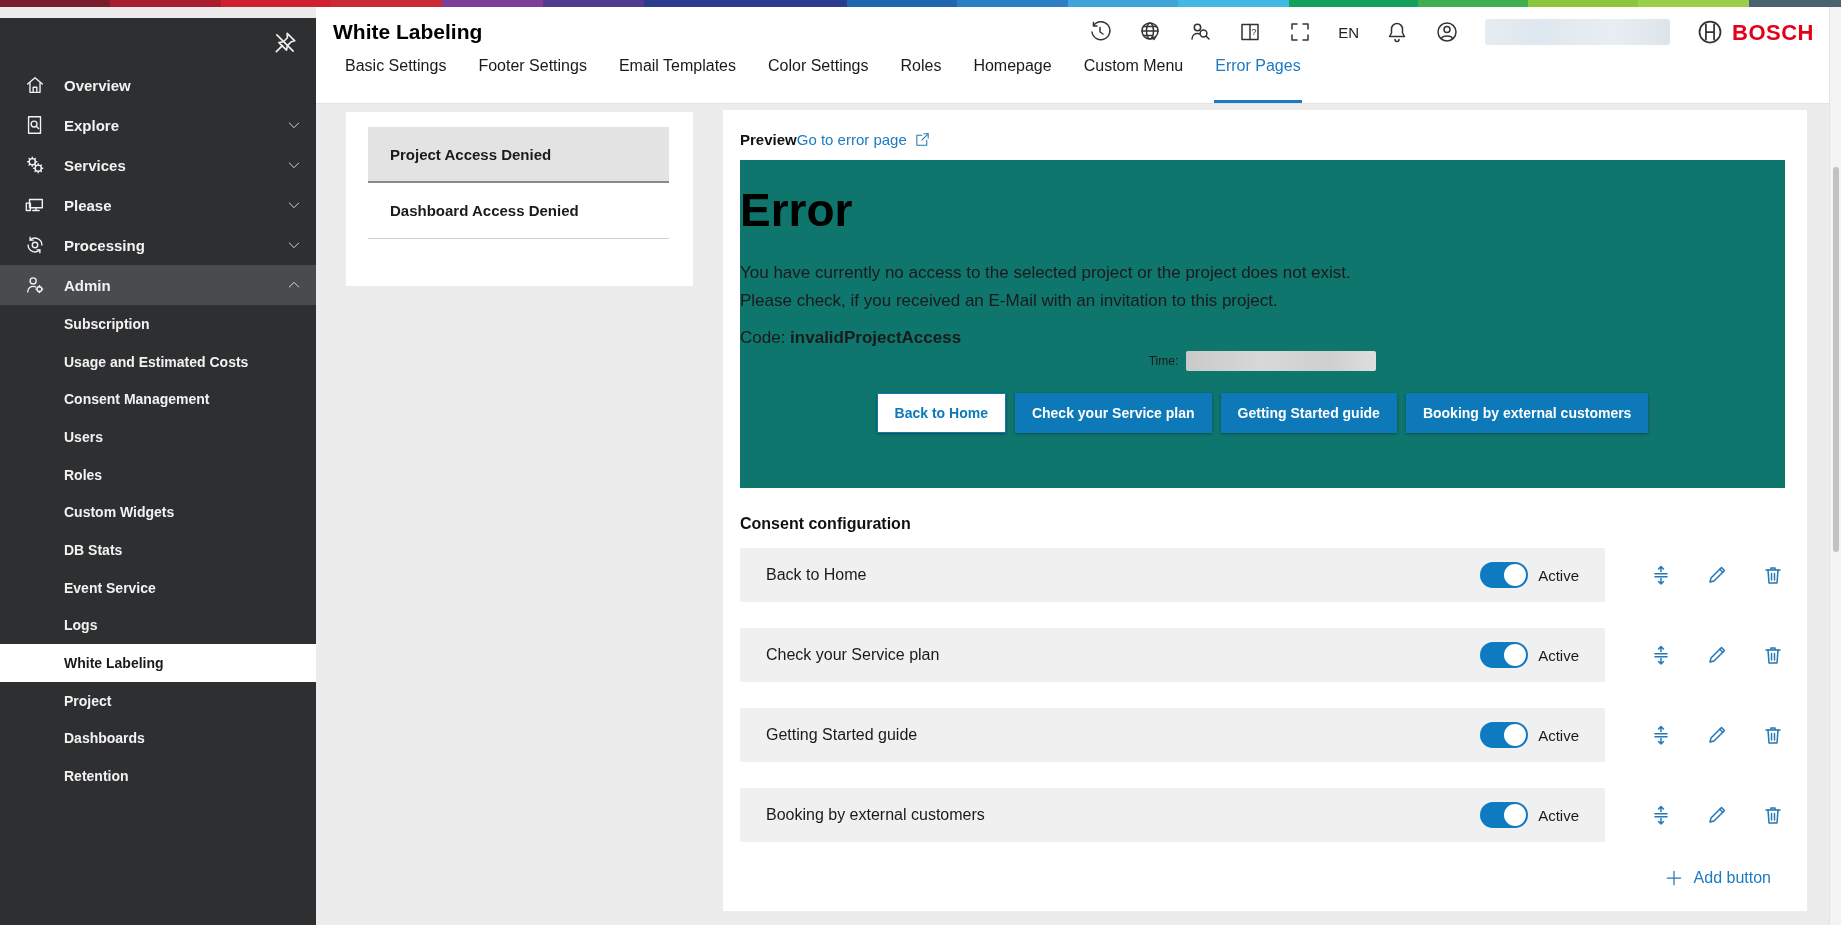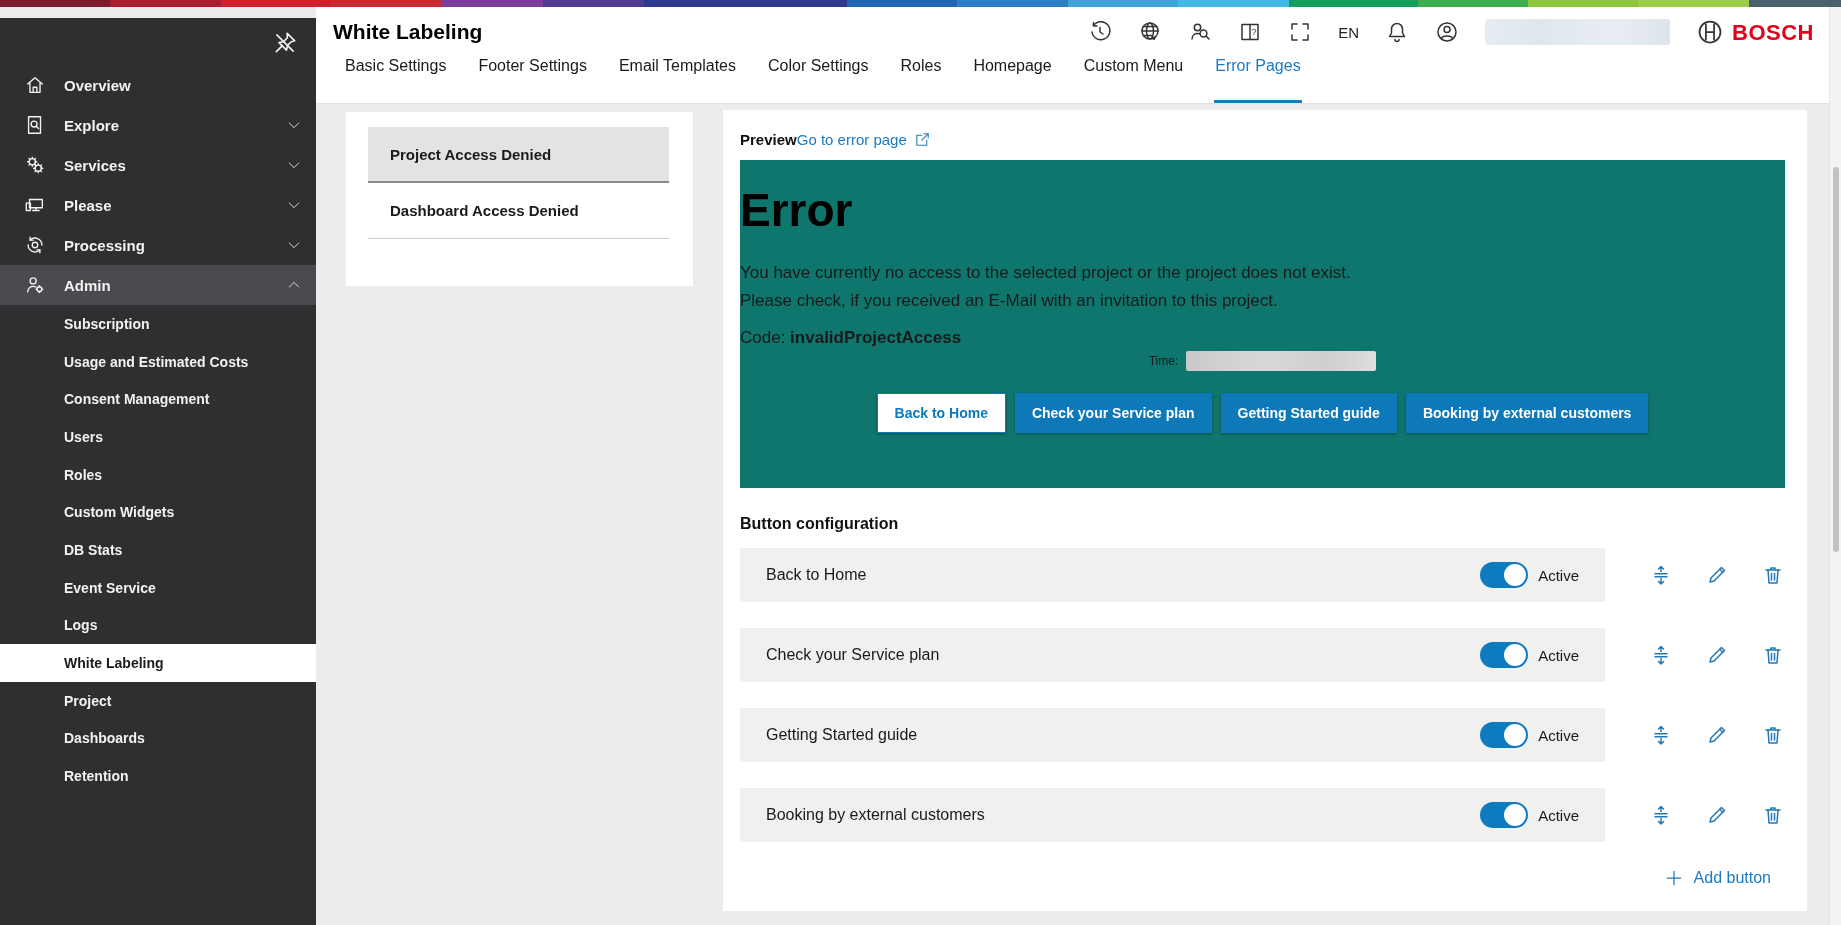--- a/index.html
+++ b/index.html
@@ -375,21 +375,21 @@
             </span>
           <span class="pv-btn filled">
               <span>Getting Started guide</span>
             </span>
           <span class="pv-btn filled">
               <span>Booking by external customers</span>
             </span>
         </div>
       </div>
 
-      <div class="cfg-head">Button configuration</div>
+      <div class="cfg-head">Consent configuration</div>
 
       <div class="cfg-rows">
 
         <div class="row-wrap">
           <div class="cfg-row">
             <span class="row-label">Back to Home</span>
             <span class="toggle">
                 <span class="knob"></span>
               </span>
             <span class="toggle-label">Active</span>

